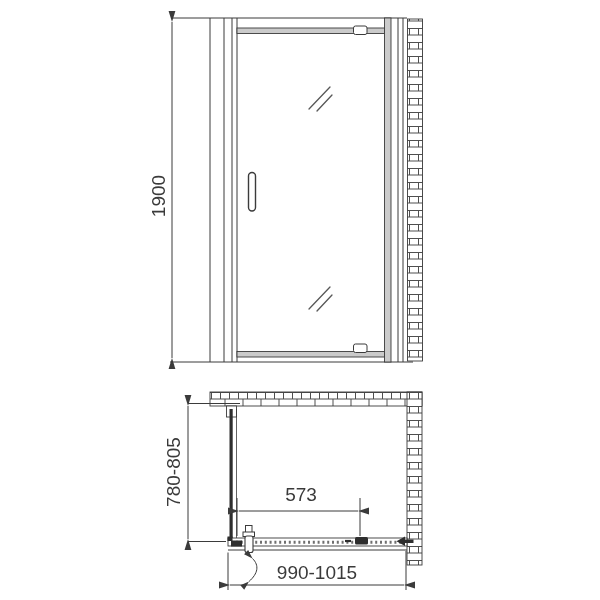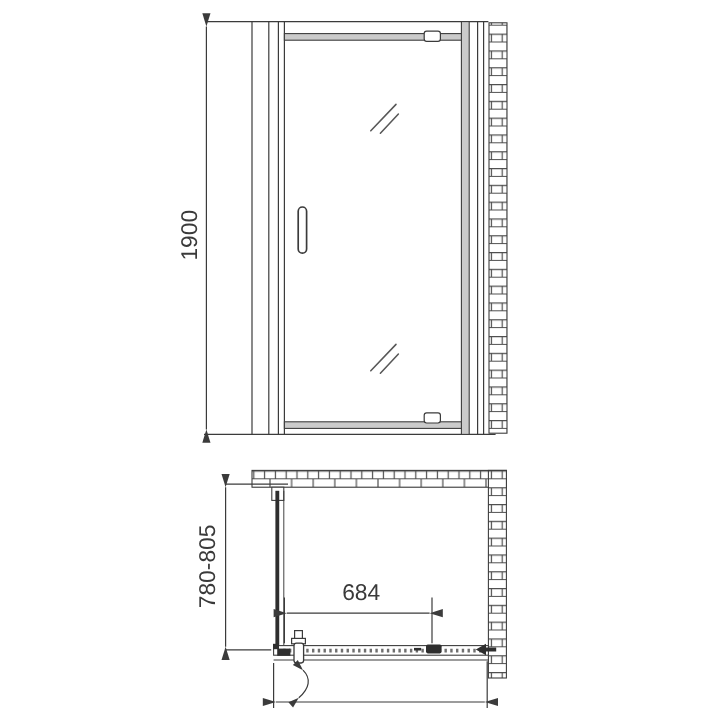--- a/index.html
+++ b/index.html
@@ -136,15 +136,16 @@
         <path class="dim" d="M406 551 V590"></path>
         <path class="dim" d="M230 585 H404" marker-start="url(#arr)" marker-end="url(#arr)"></path>
       </g>
     </g>
   </svg>
 
   <div class="dim-label rot" style="left:134px; top:185px; width:50px;">1900</div>
 
   <div class="dim-label rot" style="left:132px; top:461px; width:84px;">780-805</div>
 
-  <div class="dim-label" style="left:271px; top:484px; width:60px;">684</div>
+  <div class="dim-label" style="left:271px; top:484px; width:60px;">573</div>
 
+  <div class="dim-label" style="left:267px; top:562px; width:100px;">990-1015</div>
 </div>
 
 </body></html>

